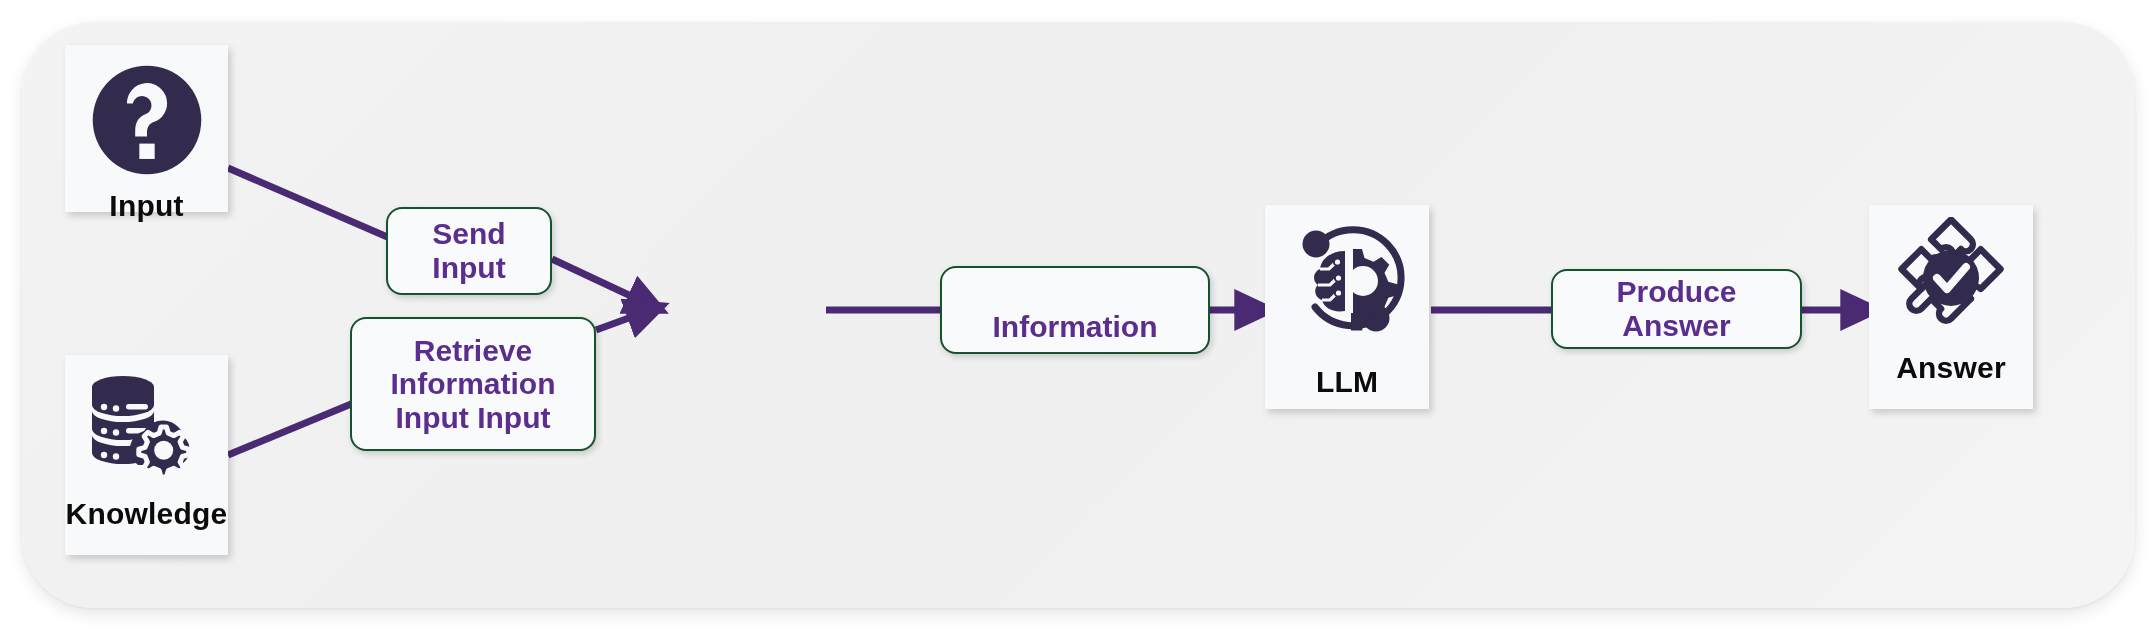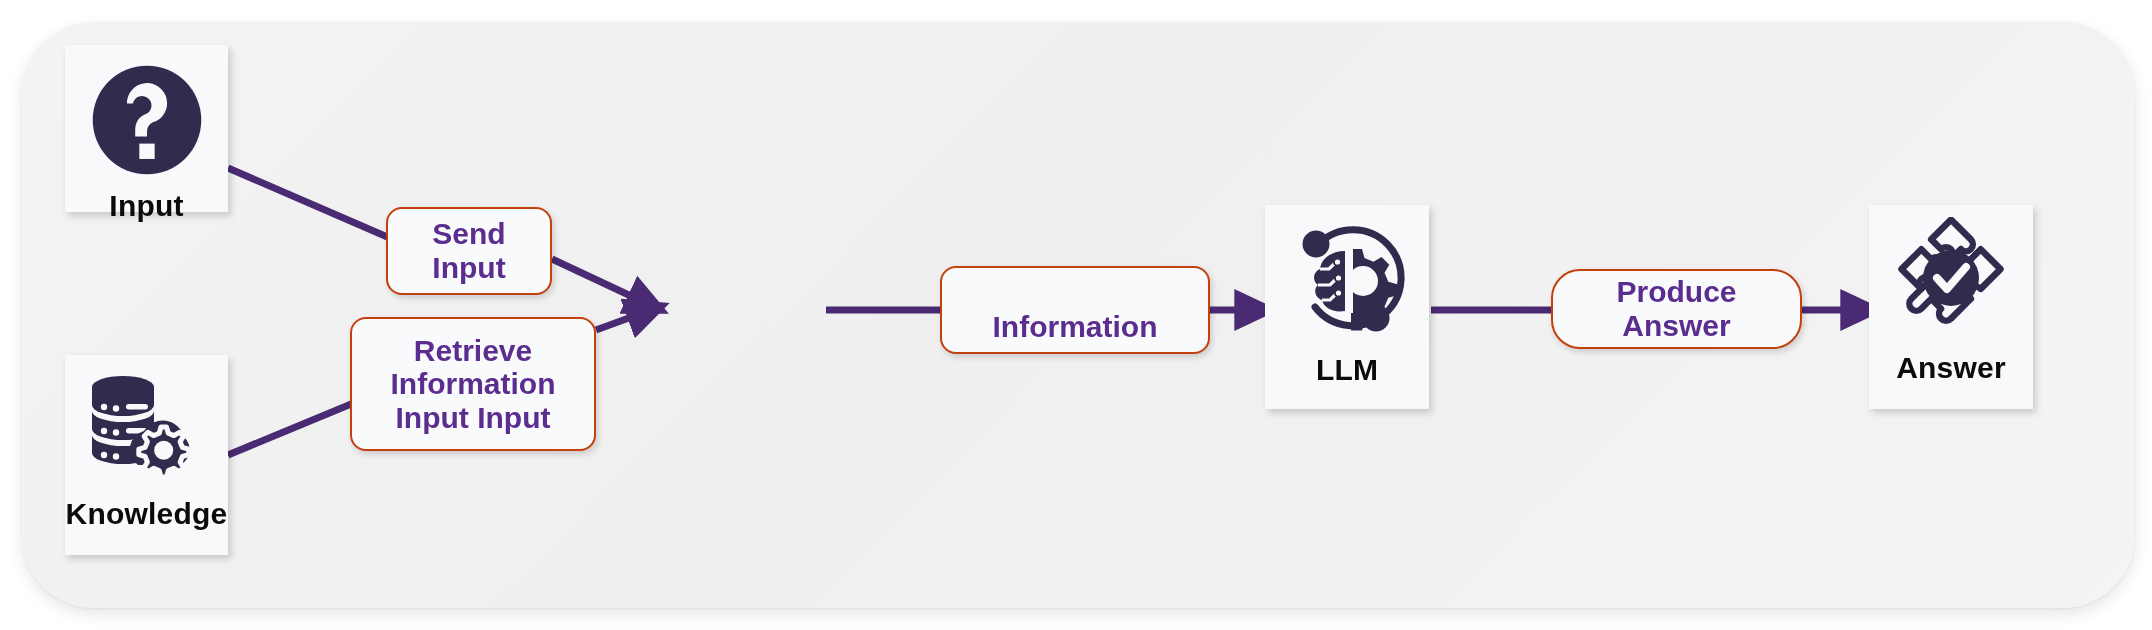--- a/index.html
+++ b/index.html
@@ -33,38 +33,38 @@
     font-size:30px;line-height:1;white-space:nowrap;
   }
 
   #node-input{left:65px;top:45px;width:163px;height:167px;padding-top:16px;box-sizing:border-box;}
   #node-input .cap{margin-top:12px;}
   #node-knowledge{left:65px;top:355px;width:163px;height:200px;padding-top:14px;box-sizing:border-box;}
   #node-knowledge .cap{margin-top:12px;}
   #node-rag{left:660px;top:200px;width:164px;height:218px;padding-top:18px;box-sizing:border-box;}
   #node-rag .cap{margin-top:16px;}
   #node-llm{left:1265px;top:205px;width:164px;height:204px;padding-top:14px;box-sizing:border-box;}
-  #node-llm .cap{margin-top:12px;}
+  #node-llm .cap{margin-top:24px;}
   #node-answer{left:1869px;top:205px;width:164px;height:204px;padding-top:12px;box-sizing:border-box;}
   #node-answer .cap{margin-top:8px;}
 
   
   .chip{
     position:absolute;background:#f9fafc;
-    border:2px solid #c2410c;border-radius:16px;
+    border:2px solid #14532d;border-radius:16px;
     box-shadow:2px 3px 6px rgba(0,0,0,0.16);
     display:flex;align-items:center;justify-content:center;
     text-align:center;
     color:#5b2d8e;font-weight:bold;line-height:1.12;
     box-sizing:border-box;
   }
   #chip-send-input{left:386px;top:207px;width:166px;height:88px;font-size:30px;}
   #chip-retrieve{left:350px;top:317px;width:246px;height:134px;font-size:30px;}
   #chip-send-info{left:940px;top:266px;width:270px;height:88px;font-size:30px;}
-  #chip-produce{left:1551px;top:269px;width:251px;height:80px;font-size:30px;border-radius:29px;}
+  #chip-produce{left:1551px;top:269px;width:251px;height:80px;font-size:30px;}
 </style>
 </head>
 <body>
 
 <div id="stage">
 
   <div class="panel"></div>
 
   <svg class="wires" viewBox="0 0 2152 630" width="2152" height="630" aria-hidden="true">
     <defs>

